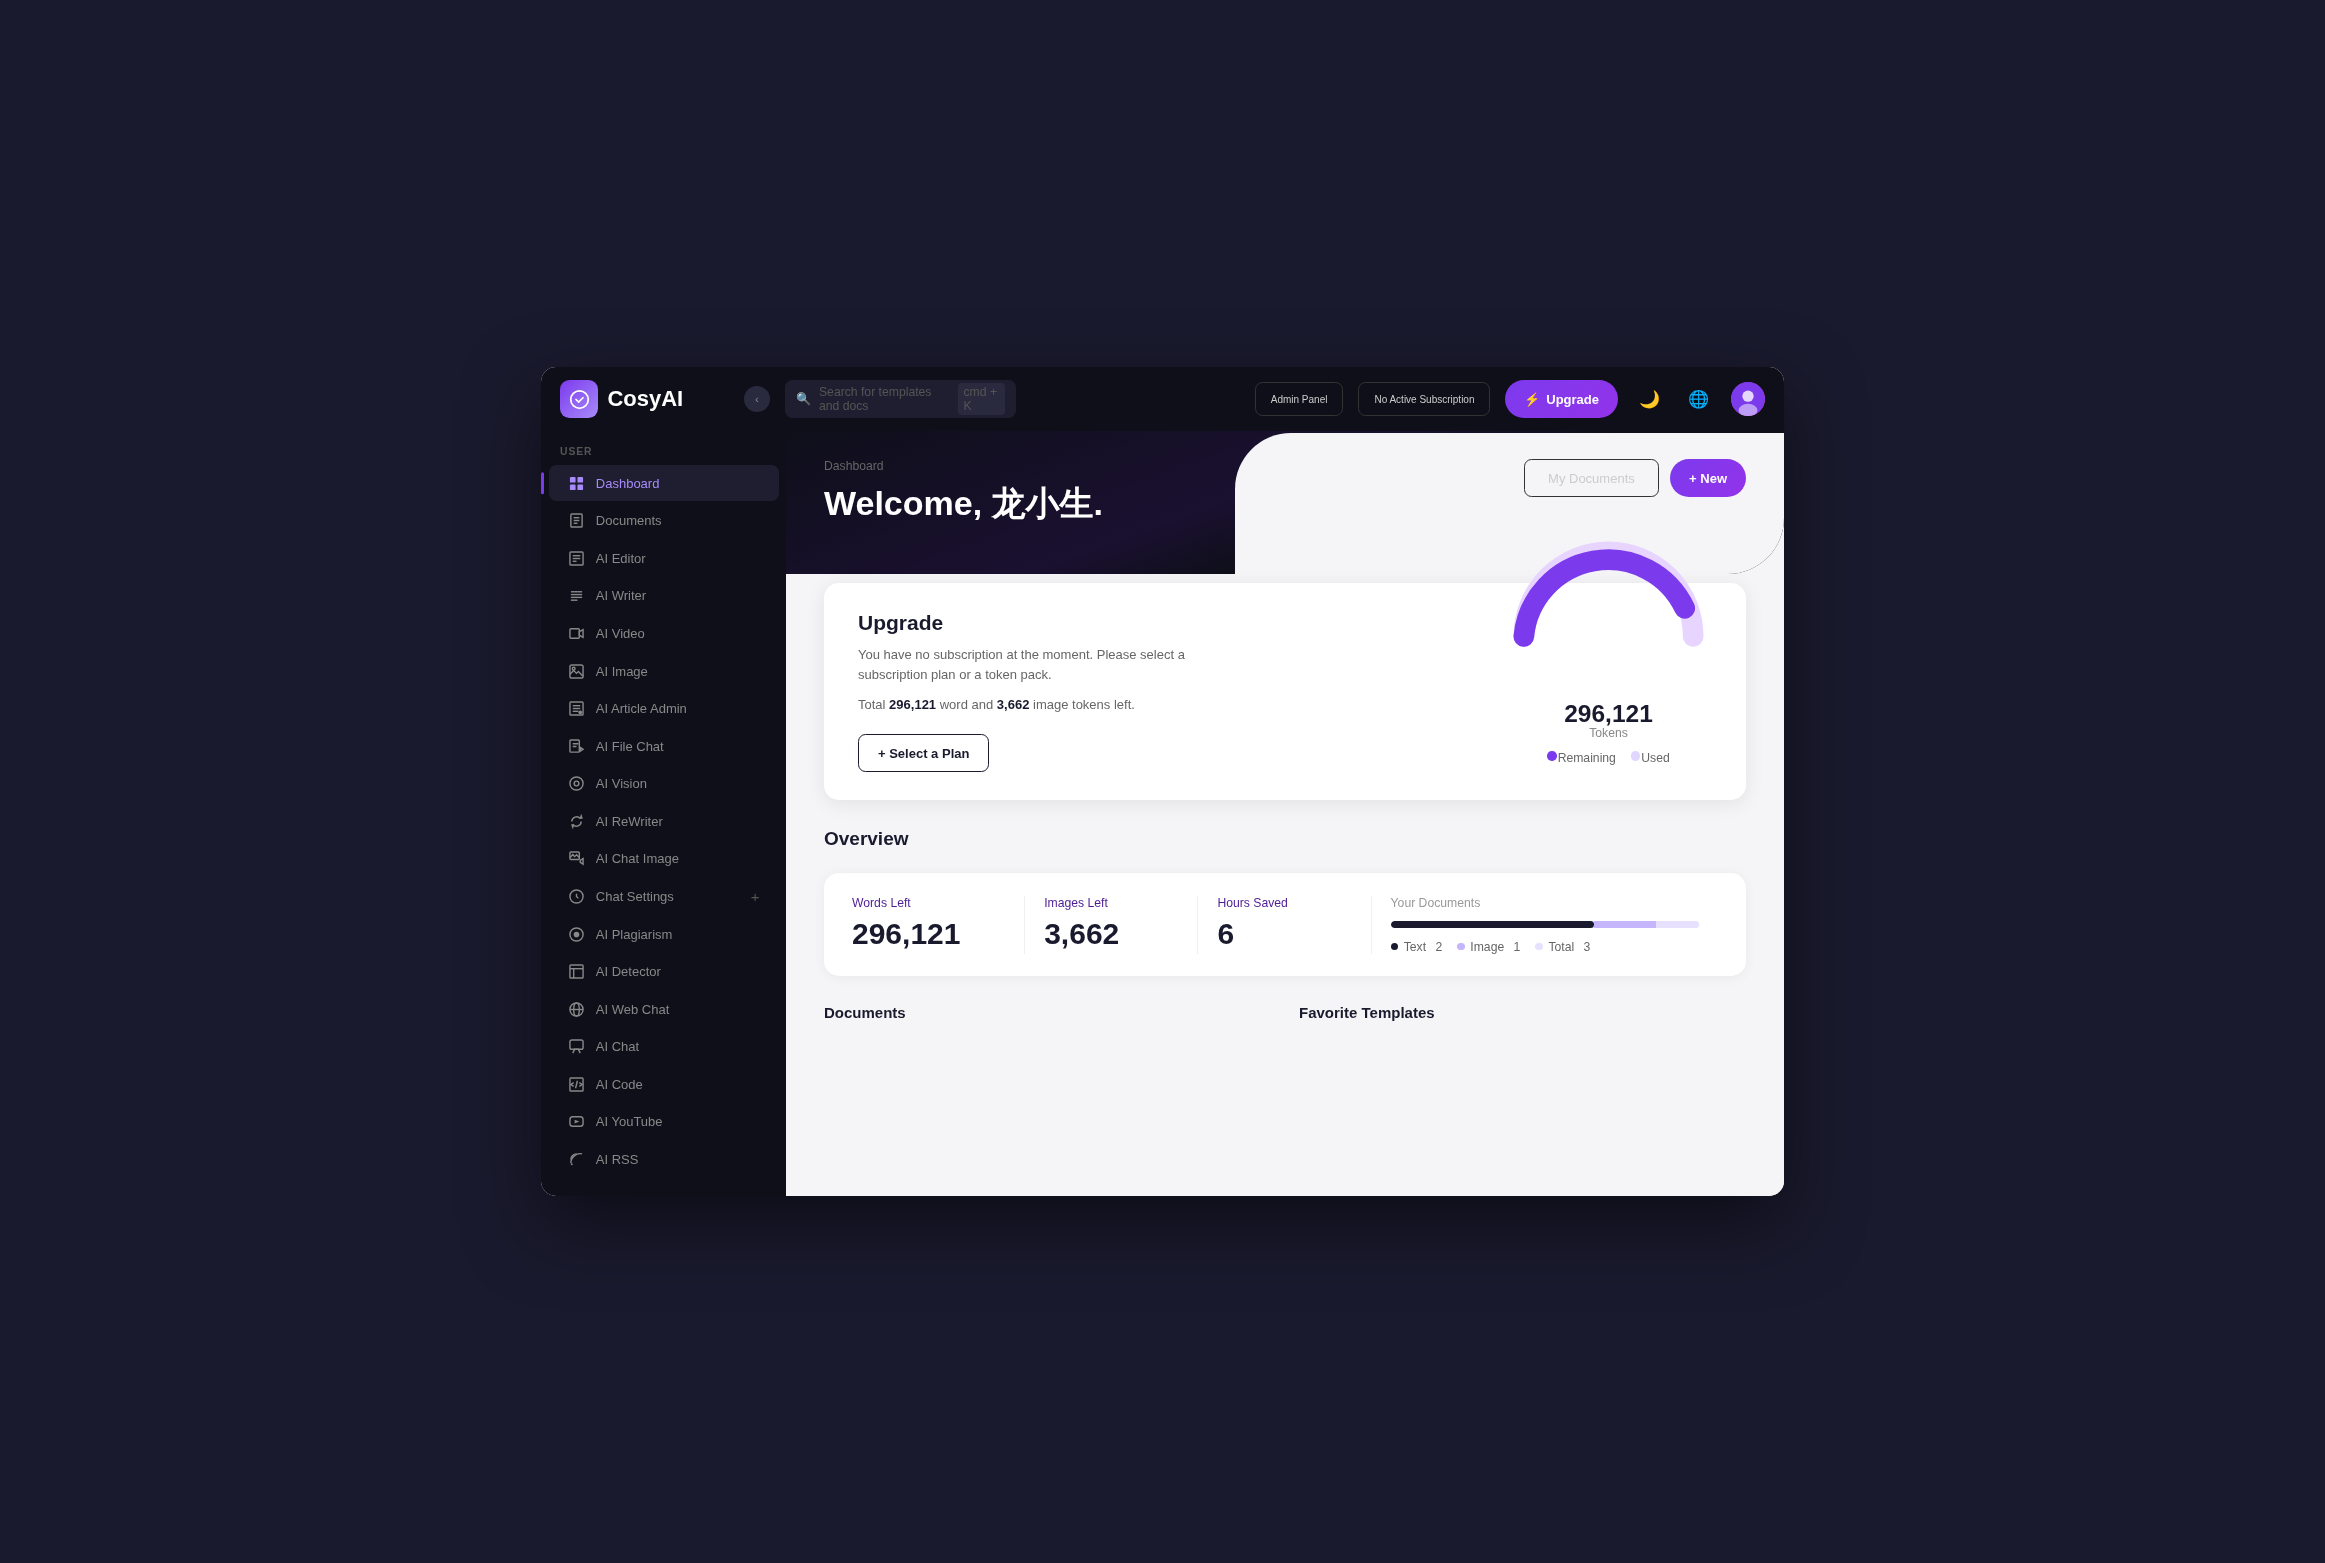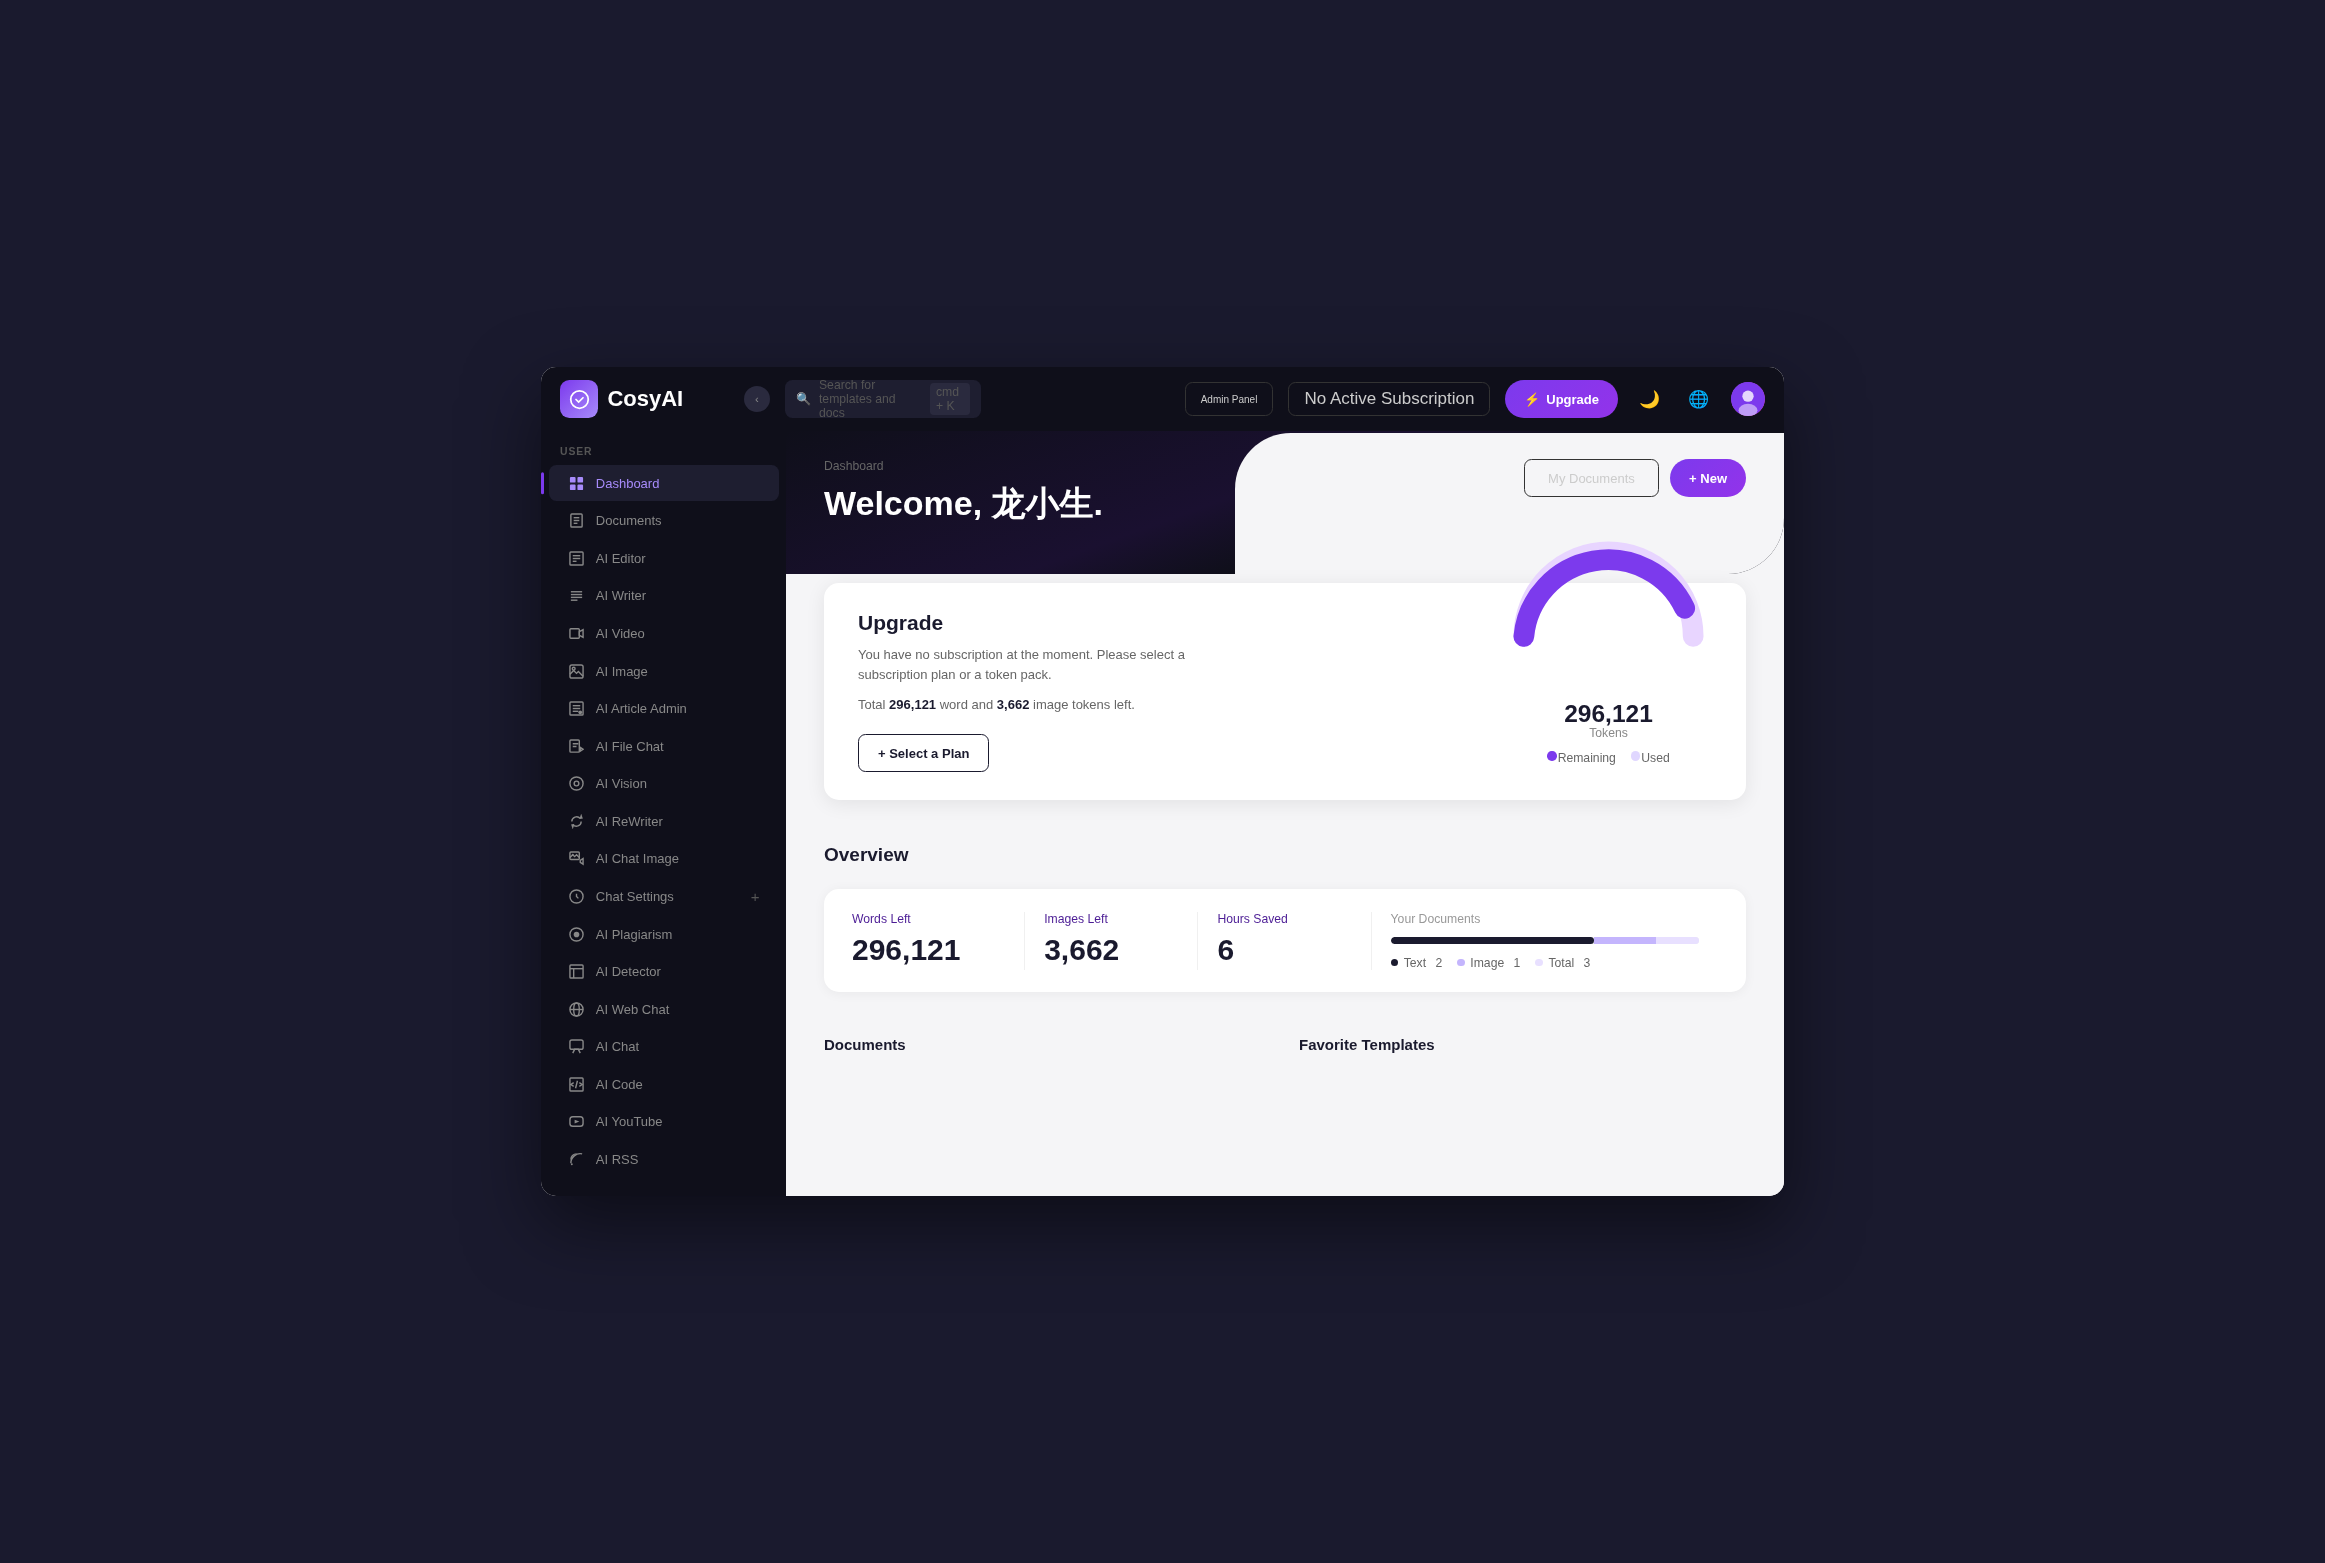--- a/index.html
+++ b/index.html
@@ -100,21 +100,21 @@
       font-size: 10px;
       cursor: pointer;
     }
     .subscription-btn {
       height: 34px;
       padding: 0 15px;
       background: transparent;
       border: 0.9px solid #333;
       border-radius: 7.5px;
       color: #ccc;
-      font-size: 17px;
+      font-size: 10px;
       cursor: pointer;
     }
     .upgrade-btn {
       height: 38px;
       padding: 0 19px;
       background: linear-gradient(135deg, #7c3aed, #9333ea);
       border: none;
       border-radius: 19px;
       color: white;
       font-size: 13px;
@@ -391,21 +391,21 @@
       align-items: flex-start;
       gap: 1px;
     }
     .legend-dot {
       width: 9.4px;
       height: 9.4px;
       border-radius: 50%;
     }
     
     .overview-section {
-      padding: 44px 38px;
+      padding: 28px 38px;
     }
     .section-title {
       font-size: 19px;
       font-weight: 700;
       color: #1a1a2e;
       margin-bottom: 22.6px;
     }
     .overview-grid {
       display: grid;
       grid-template-columns: 1fr 1fr 1fr 2fr;

